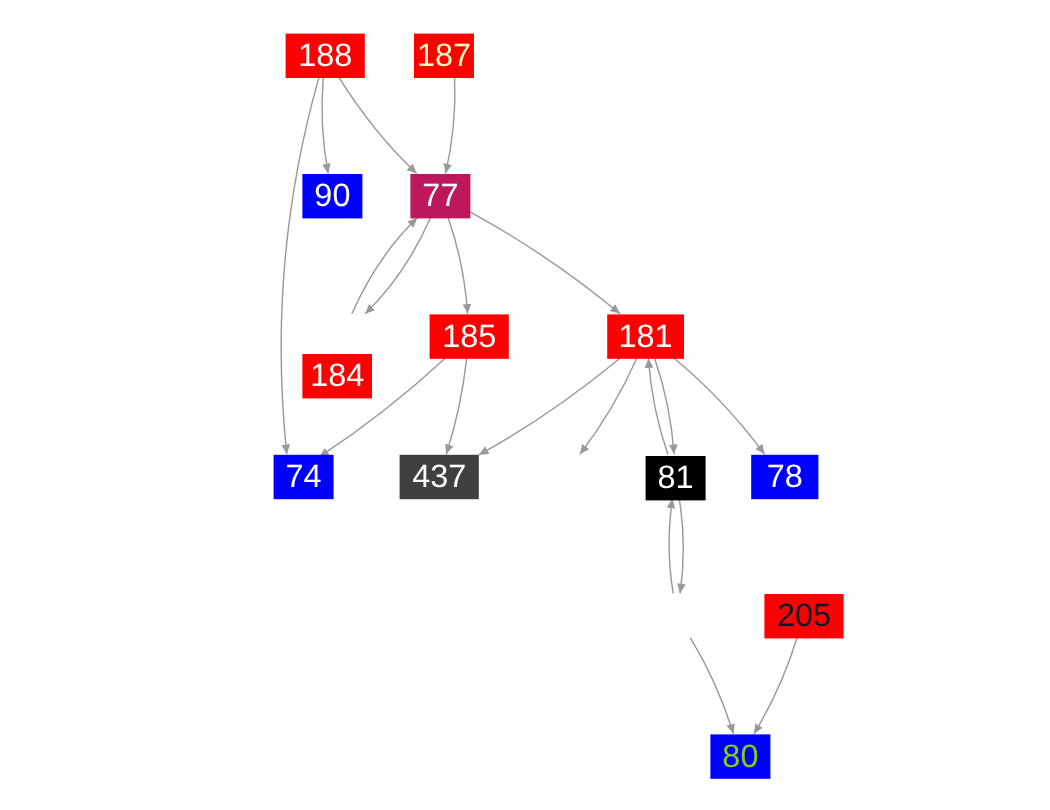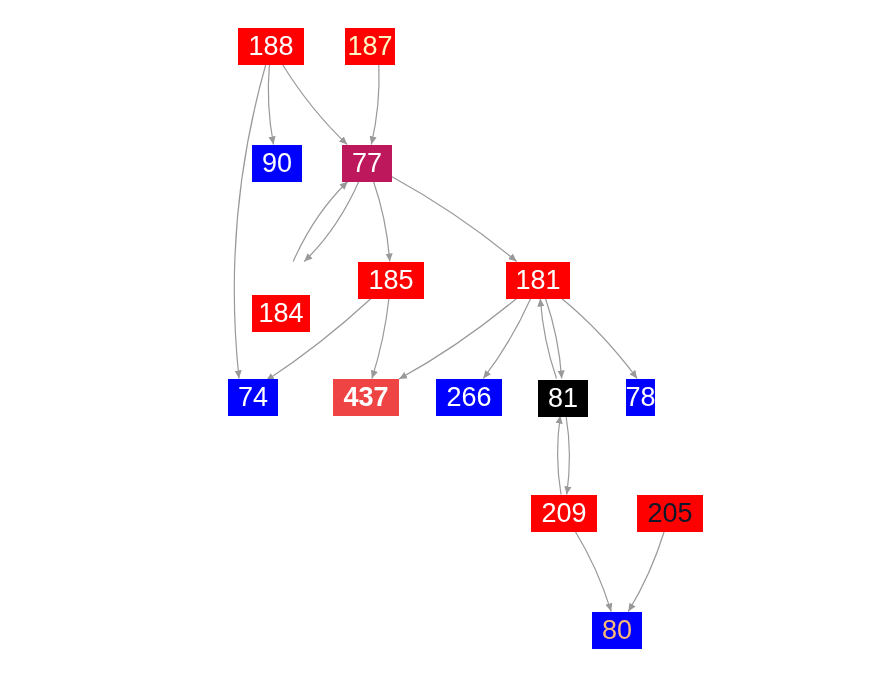--- a/index.html
+++ b/index.html
@@ -84,34 +84,28 @@
     </div>
     <div class="node" style="left: 358px; top: 261.5px; width: 66px; height: 37px; background: rgb(255, 0, 0); color: rgb(255, 255, 255); text-align: right;">
       <span>185</span>
     </div>
     <div class="node" style="left: 506px; top: 261.5px; width: 64px; height: 37px; background: rgb(255, 0, 0); color: rgb(255, 255, 255);">
       <span>181</span>
     </div>
     <div class="node" style="left: 216px; top: 378.5px; width: 50px; height: 37px; background: rgb(0, 0, 255); color: rgb(255, 255, 255); margin-left: 12px;">
       <span>74</span>
     </div>
-    <div class="node" style="left: 333px; top: 378.5px; width: 66px; height: 37px; background: #ef4444; color: rgb(255, 255, 255); font-weight: bold;">
+    <div class="node" style="left: 333px; top: 378.5px; width: 66px; height: 37px; background: #404040; color: rgb(255, 255, 255);">
       <span>437</span>
-    </div>
-    <div class="node" style="left: 436px; top: 378.5px; width: 66px; height: 37px; background: rgb(0, 0, 255); color: rgb(255, 255, 255);">
-      <span>266</span>
     </div>
     <div class="node" style="left: 538px; top: 380px; width: 50px; height: 37px; background: #000000; color: rgb(255, 255, 255);">
       <span>81</span>
     </div>
-    <div class="node" style="left: 626px; top: 378.5px; width: 29px; height: 37px; background: rgb(0, 0, 255); color: rgb(255, 255, 255);">
+    <div class="node" style="left: 626px; top: 378.5px; width: 56px; height: 37px; background: rgb(0, 0, 255); color: rgb(255, 255, 255);">
       <span>78</span>
-    </div>
-    <div class="node" style="left: 531px; top: 494.5px; width: 66px; height: 37px; background: rgb(255, 0, 0); color: rgb(255, 255, 255);">
-      <span>209</span>
     </div>
     <div class="node" style="left: 637px; top: 494.5px; width: 66px; height: 37px; background: rgb(255, 0, 0); color: #0f172a;">
       <span>205</span>
     </div>
-    <div class="node" style="left: 592px; top: 611.5px; width: 50px; height: 37px; background: rgb(0, 0, 255); color: #fdba74;">
+    <div class="node" style="left: 592px; top: 611.5px; width: 50px; height: 37px; background: rgb(0, 0, 255); color: #84cc16;">
       <span>80</span>
     </div>
   </div>
 
 </body></html>

